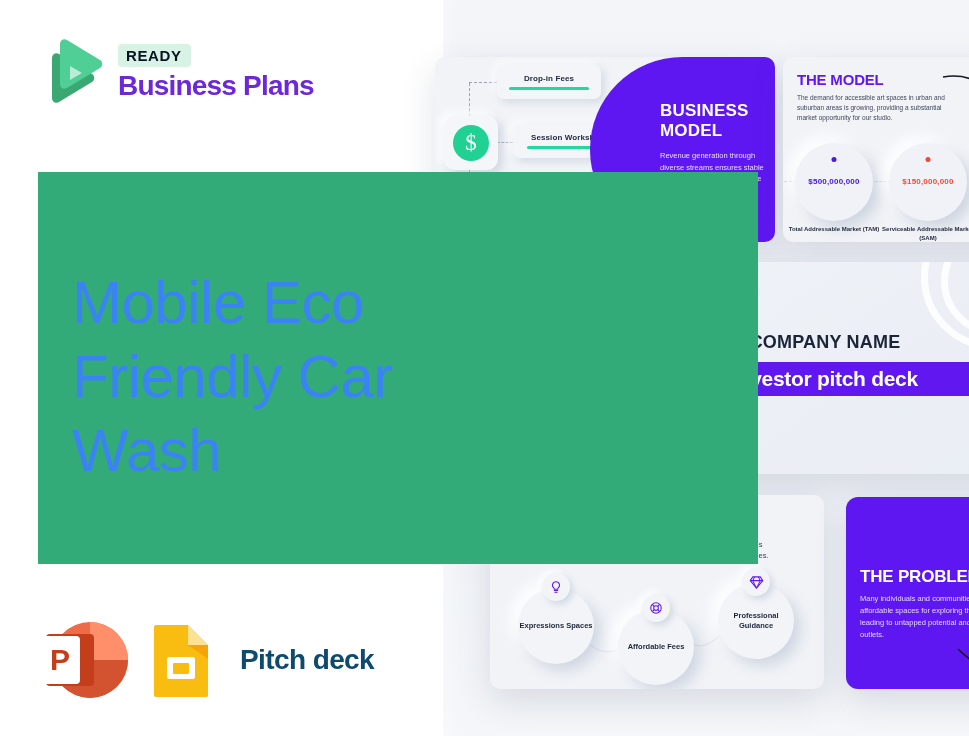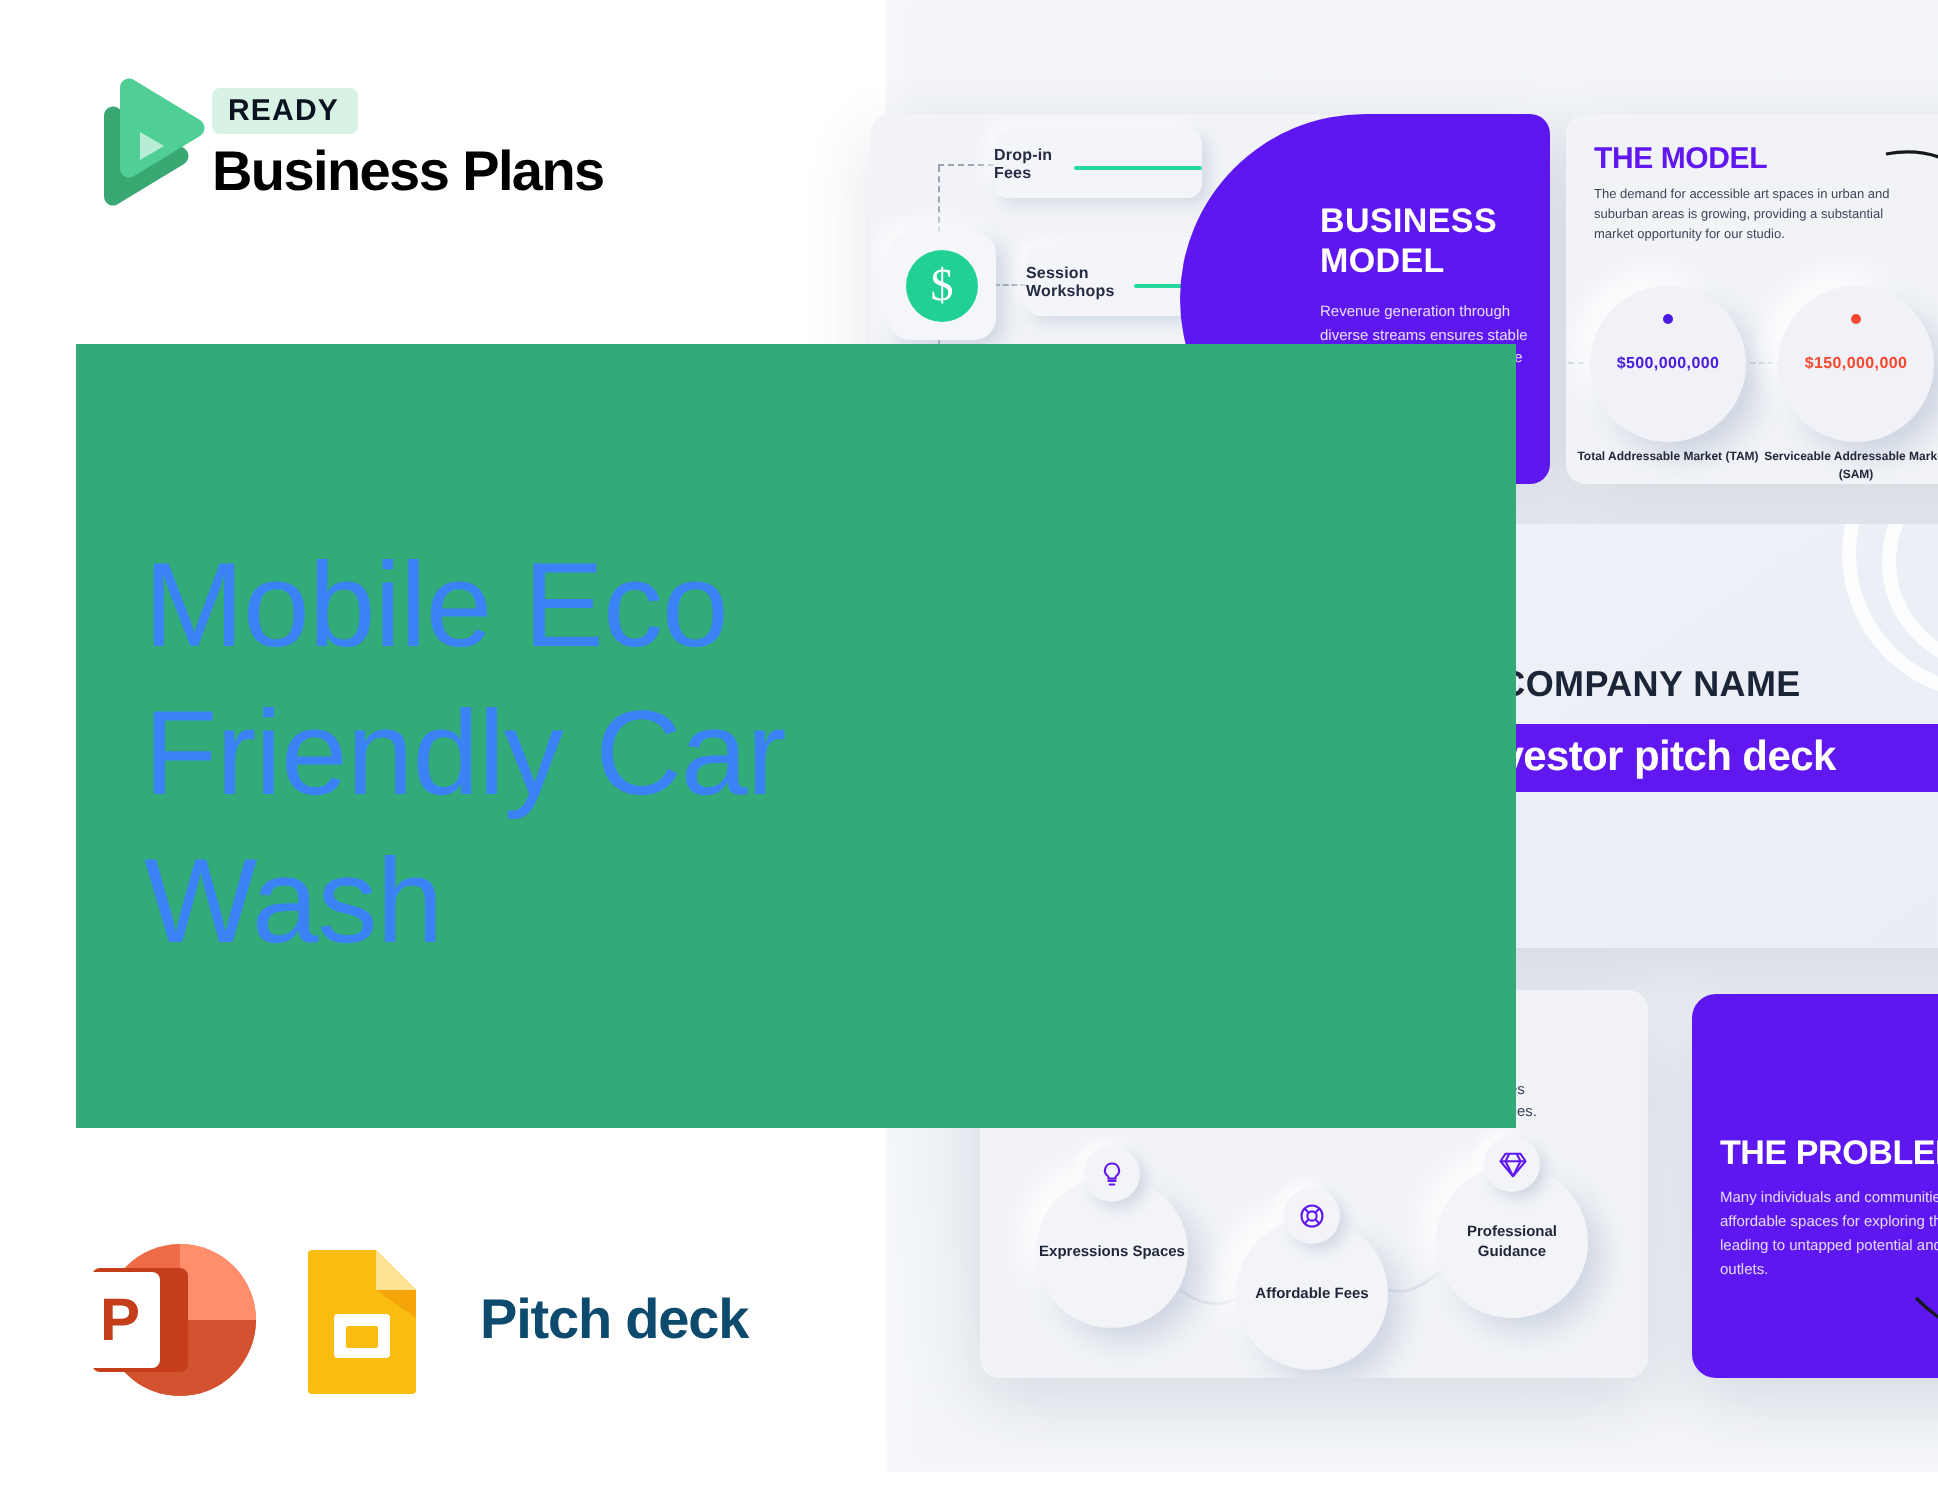--- a/index.html
+++ b/index.html
@@ -29,30 +29,30 @@
   .hero-title {
     position: absolute; left: 72px; top: 266px;
     width: 400px;
     color: #3b82f6;
     font-size: 60px; line-height: 74px; font-weight: 400;
     letter-spacing: -0.5px;
     white-space: pre-line;
   }
 
   
-  .logo-wrap { position: absolute; left: 42px; top: 36px; display: flex; align-items: center; gap: 2px; }
+  .logo-wrap { position: absolute; left: 42px; top: 36px; display: flex; align-items: center; gap: 14px; }
   .logo-mark { width: 62px; height: 74px; position: relative; }
   .logo-text-block { display: flex; flex-direction: column; align-items: flex-start; }
   .badge-ready {
     background: #d8f3e5; color: #0c1320;
     font-size: 15px; font-weight: 700; letter-spacing: .6px;
     padding: 3px 9px 3px 8px; border-radius: 4px; margin-bottom: 2px;
   }
   .brand-name {
-    font-size: 28px; font-weight: 700; color: #000000; letter-spacing: -0.8px;
+    font-size: 28px; font-weight: 700; color: #6d28d9; letter-spacing: -0.8px;
     line-height: 34px;
   }
 
   
   .footer-row { position: absolute; left: 40px; top: 618px; display: flex; align-items: center; gap: 22px; }
   .ppt-icon { position: relative; width: 90px; height: 84px; }
   .slides-icon { position: relative; width: 58px; height: 74px; }
   .footer-label {
     font-size: 28px; font-weight: 700; color: #0c4a6e; letter-spacing: -0.6px; margin-left: 8px;
   }
@@ -84,21 +84,21 @@
     box-shadow: 4px 4px 10px rgba(163,177,198,.45), -4px -4px 10px rgba(255,255,255,.95);
   }
   .dollar-circle {
     position: absolute; left: 9px; top: 9px; width: 36px; height: 36px; border-radius: 50%;
     background: #21d093; display: flex; align-items: center; justify-content: center;
     color: #fff; font-size: 23px; font-weight: 400; font-family: "Liberation Serif", serif;
   }
   .pill {
     position: absolute; background: #f3f5f9; border-radius: 7px; height: 34px;
     box-shadow: 3px 3px 8px rgba(163,177,198,.40), -3px -3px 8px rgba(255,255,255,.9);
-    display: flex; flex-direction: row; align-items: center; justify-content: center;
+    display: flex; flex-direction: column; align-items: center; justify-content: center;
   }
   .pill-label { font-size: 8px; font-weight: 700; color: #242c44; letter-spacing: .1px; }
   .pill-bar { width: 76%; height: 2.5px; background: #22d89a; border-radius: 2px; margin-top: 4px; }
   .pill-1 { left: 62px; top: 8px; width: 104px; }
   .pill-2 { left: 78px; top: 67px; width: 114px; }
   .pill-3 { left: 53px; top: 128px; width: 116px; }
   .dash-v { position: absolute; border-left: 1.2px dashed #9aa3b5; }
   .dash-h { position: absolute; border-top: 1.2px dashed #9aa3b5; }
 
   

